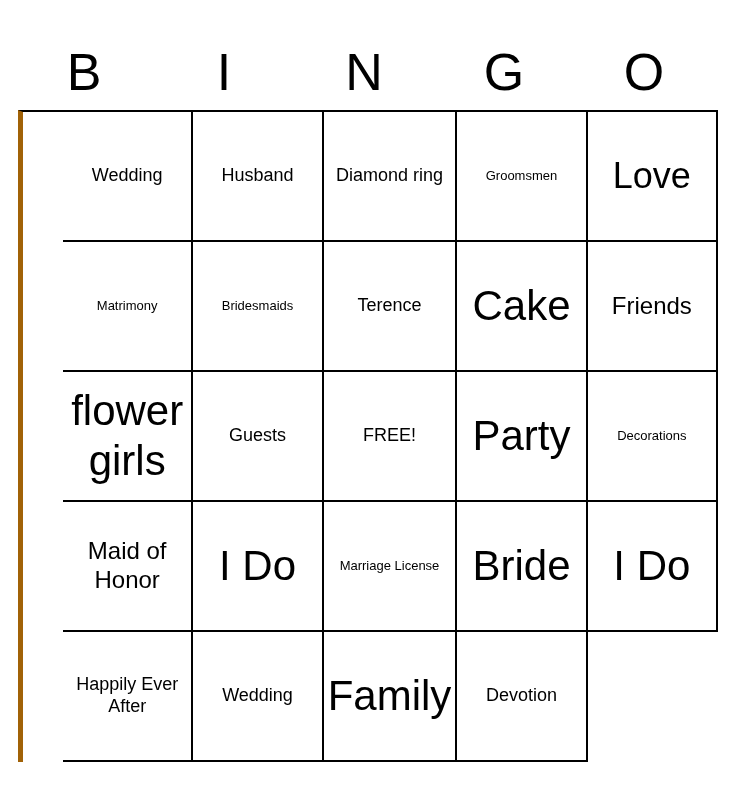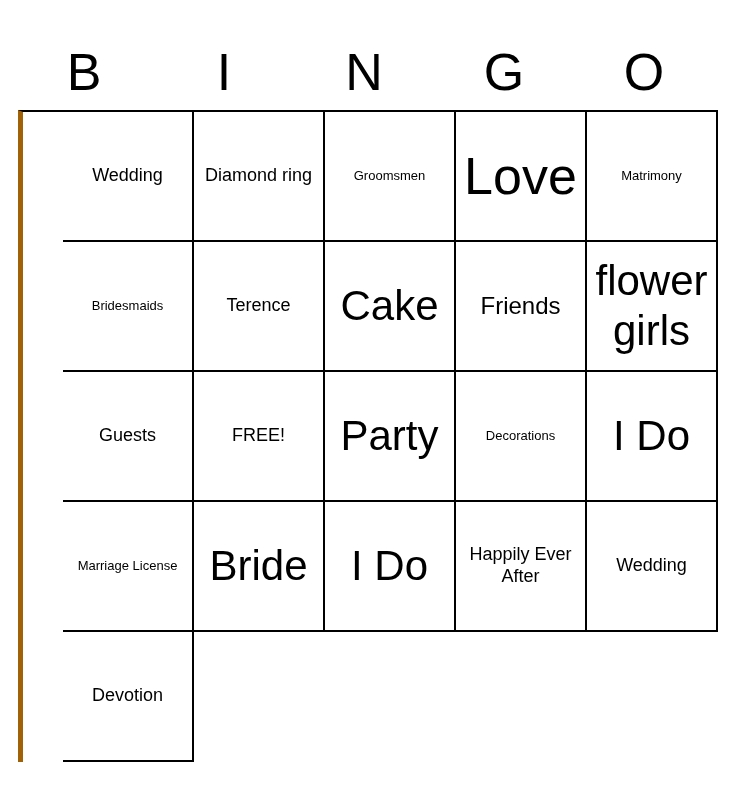--- a/index.html
+++ b/index.html
@@ -48,36 +48,39 @@
       min-height: 130px;
       color: #000;
     }
     .cell-text {
       line-height: 1.2;
     }
     .size-small { font-size: 13px; }
     .size-medium { font-size: 18px; }
     .size-large { font-size: 24px; }
     .size-xlarge { font-size: 42px; }
-    .size-xxlarge { font-size: 52px; }
+    .size-xxlarge { font-size: 36px; }
   </style>
 </head>
 <body>
 
 <div class="bingo-container">
   <div class="bingo-header">
   <div class="bingo-header-cell">B</div>
       <div class="bingo-header-cell">I</div>
       <div class="bingo-header-cell">N</div>
       <div class="bingo-header-cell">G</div>
       <div class="bingo-header-cell">O</div>
     </div>
   <div class="bingo-grid">
   <div class="bingo-cell">
         <span class="cell-text size-medium">Wedding</span>
+      </div>
+      <div class="bingo-cell">
+        <span class="cell-text size-medium">Husband</span>
       </div>
       <div class="bingo-cell">
         <span class="cell-text size-medium">Diamond ring</span>
       </div>
       <div class="bingo-cell">
         <span class="cell-text size-small">Groomsmen</span>
       </div>
       <div class="bingo-cell">
         <span class="cell-text size-xxlarge">Love</span>
       </div>
@@ -105,34 +108,40 @@
       <div class="bingo-cell">
         <span class="cell-text size-medium">FREE!</span>
       </div>
       <div class="bingo-cell">
         <span class="cell-text size-xlarge">Party</span>
       </div>
       <div class="bingo-cell">
         <span class="cell-text size-small">Decorations</span>
       </div>
       <div class="bingo-cell">
+        <span class="cell-text size-large">Maid of Honor</span>
+      </div>
+      <div class="bingo-cell">
         <span class="cell-text size-xlarge">I Do</span>
       </div>
       <div class="bingo-cell">
         <span class="cell-text size-small">Marriage License</span>
       </div>
       <div class="bingo-cell">
         <span class="cell-text size-xlarge">Bride</span>
       </div>
       <div class="bingo-cell">
         <span class="cell-text size-xlarge">I Do</span>
       </div>
       <div class="bingo-cell">
         <span class="cell-text size-medium">Happily Ever After</span>
       </div>
       <div class="bingo-cell">
         <span class="cell-text size-medium">Wedding</span>
       </div>
       <div class="bingo-cell">
+        <span class="cell-text size-xlarge">Family</span>
+      </div>
+      <div class="bingo-cell">
         <span class="cell-text size-medium">Devotion</span>
       </div>
     </div>
 </div>
 
 </body></html>

